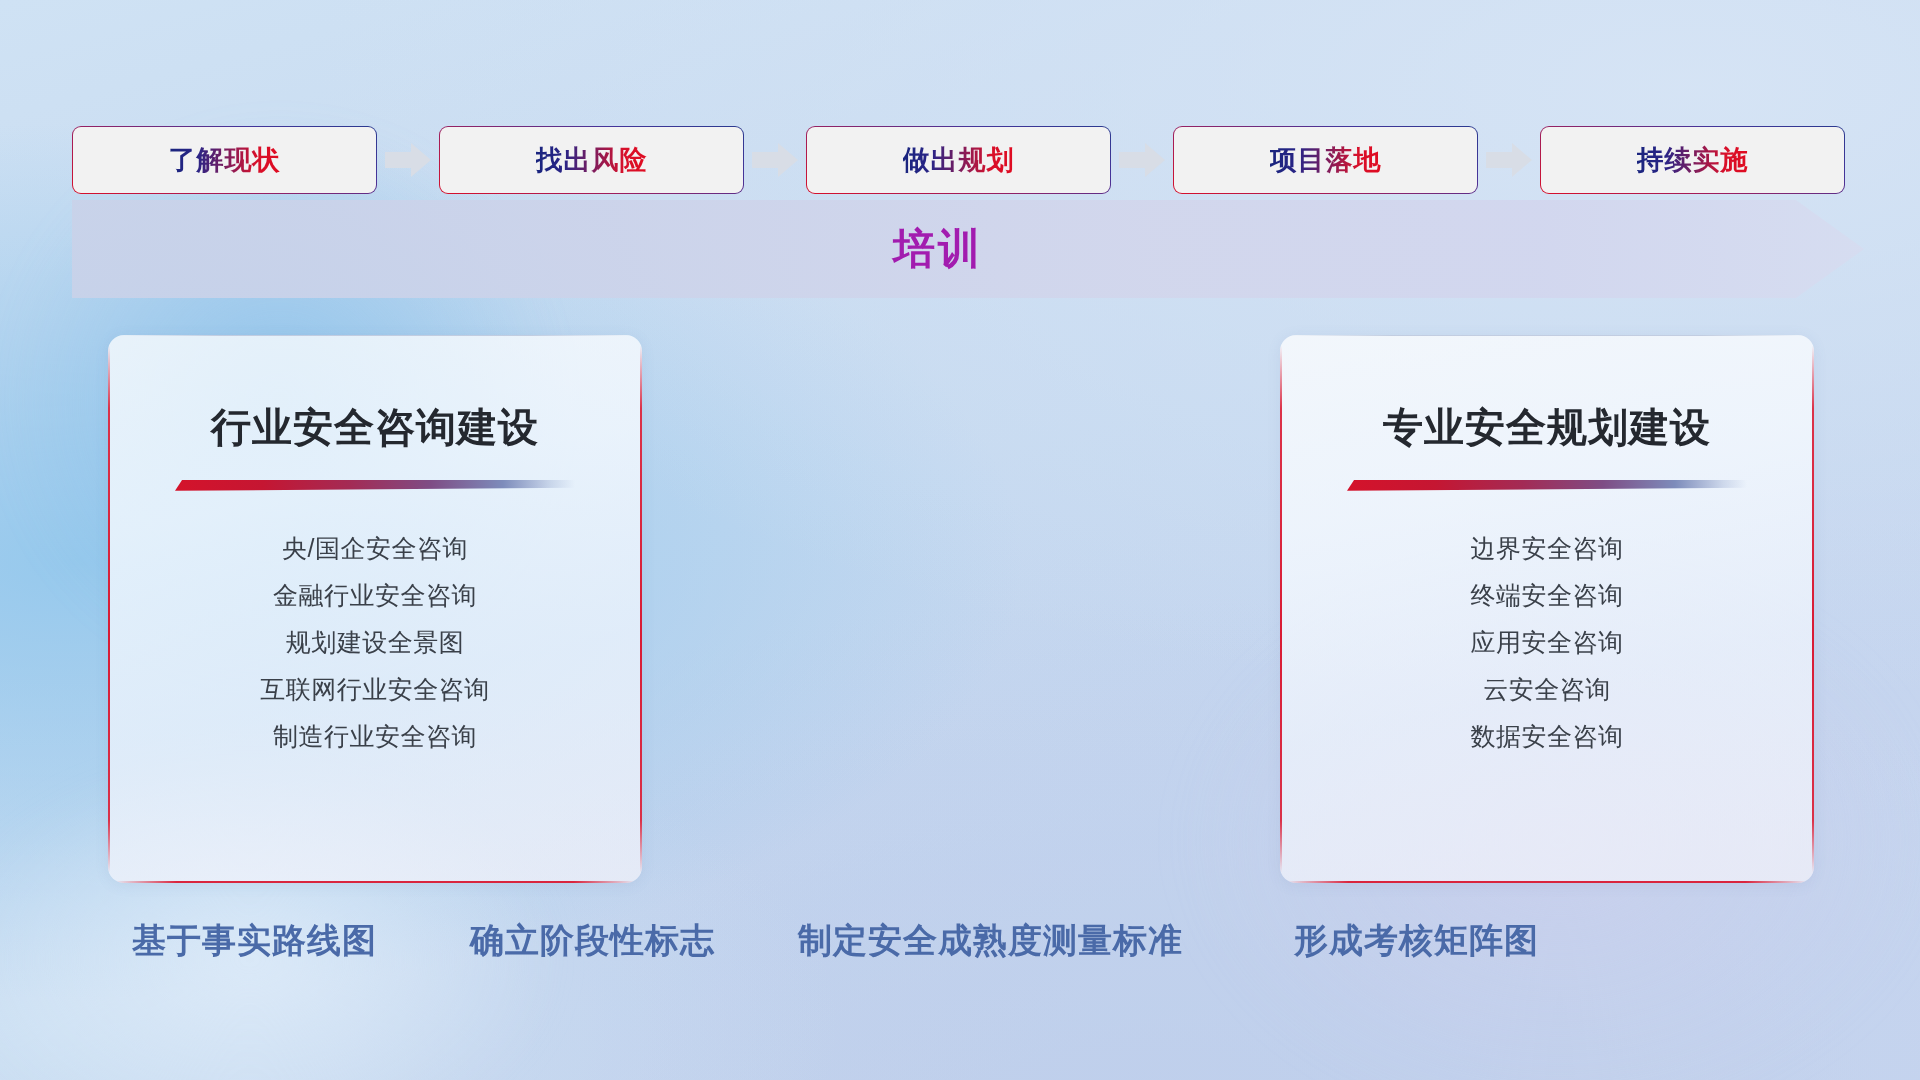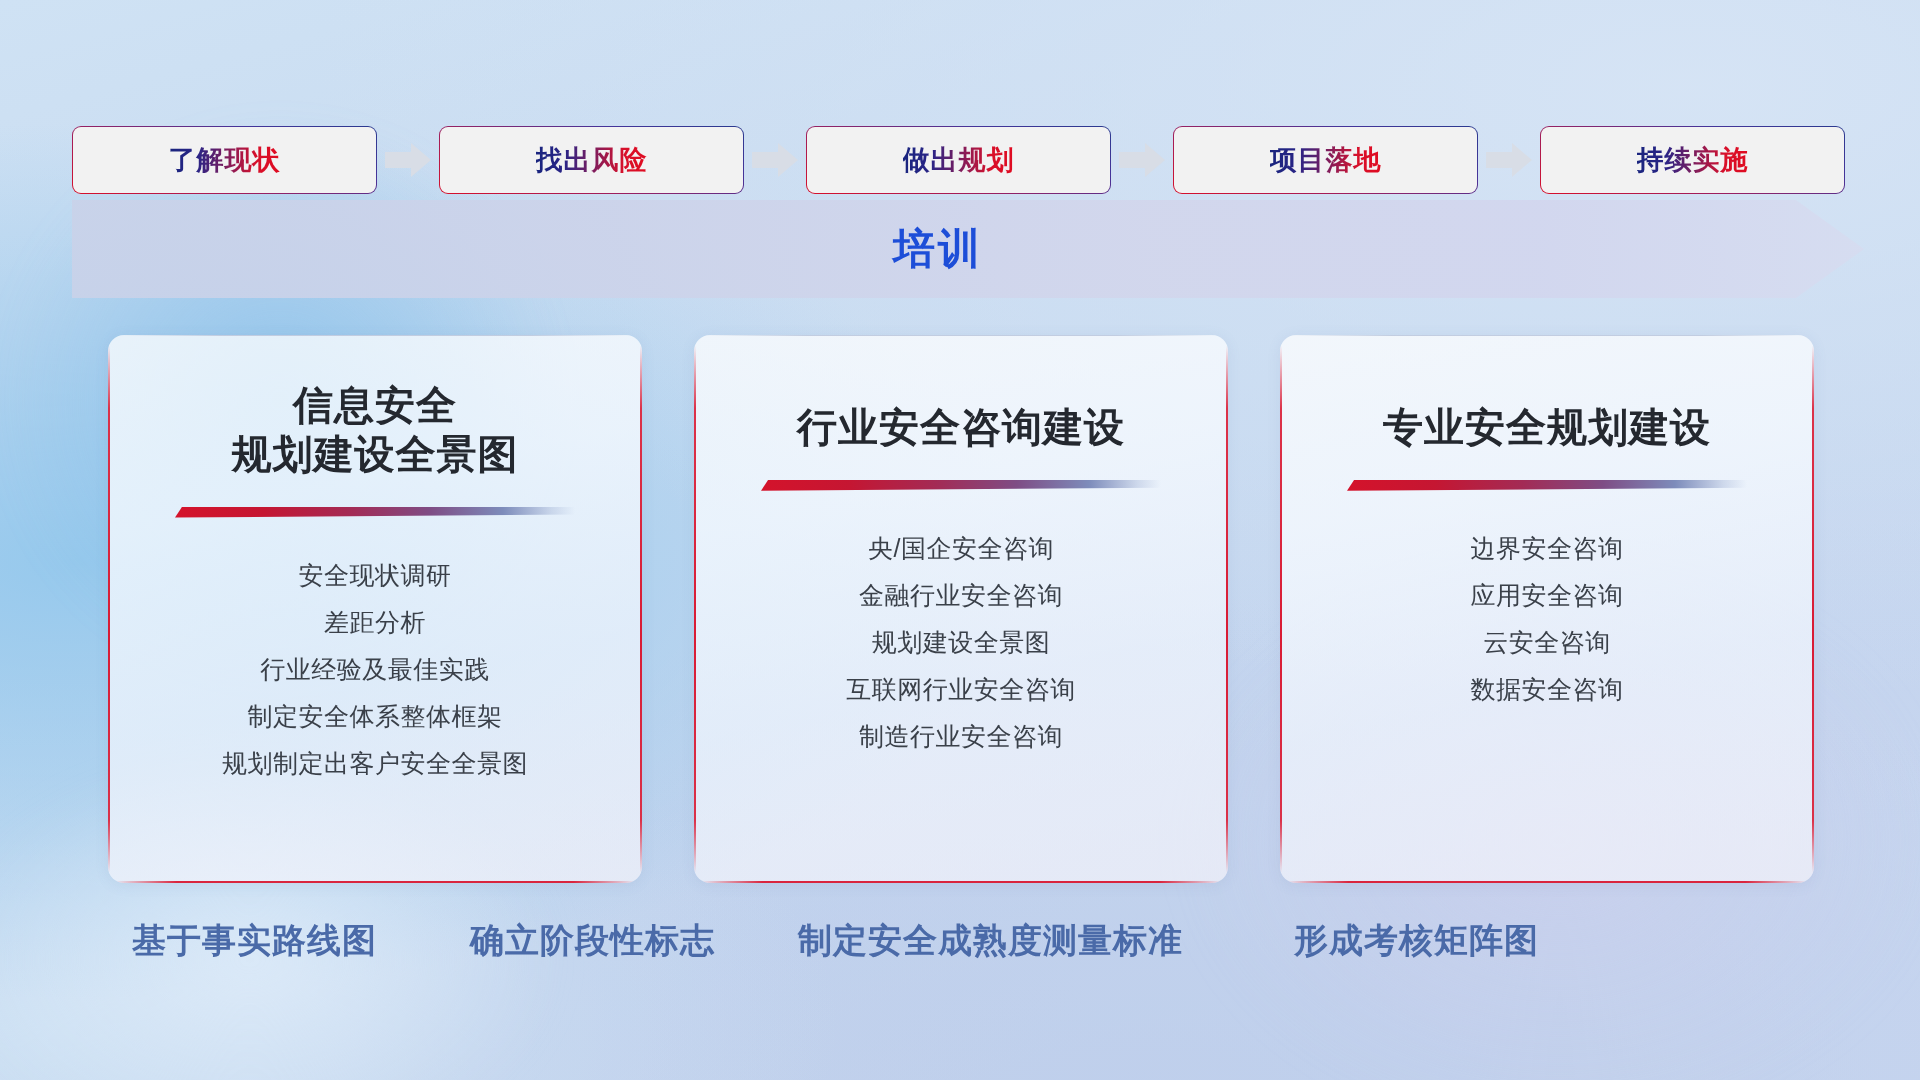--- a/index.html
+++ b/index.html
@@ -114,21 +114,21 @@
   }
   .banner-title {
     position: absolute;
     inset: 0;
     display: flex;
     align-items: center;
     justify-content: center;
     padding-right: 60px;
     font-size: 42px;
     font-weight: bold;
-    color: #1d4ed8;
+    color: #a21caf;
     letter-spacing: 3px;
   }
 
   
   .cards {
     position: absolute;
     left: 108px; top: 335px;
     width: 1706px; height: 548px;
     display: flex;
     justify-content: space-between;
@@ -288,38 +288,20 @@
       <span class="step-label">持续实施</span>
     </div>
   </div>
 
 <div class="banner">
   <div class="banner-shape"></div>
   <div class="banner-title">培训</div>
 </div>
 
 <div class="cards" id="cards-root">
-    <div class="card">
-      <div class="card-edge-top"></div>
-      <div class="card-edge-bottom"></div>
-      <div class="card-inner">
-        <div class="card-title">信息安全
-规划建设全景图</div>
-        <div class="card-divider">
-          <span class="bar"></span>
-        </div>
-        <ul class="card-list">
-          <li>安全现状调研</li>
-          <li>差距分析</li>
-          <li>行业经验及最佳实践</li>
-          <li>制定安全体系整体框架</li>
-          <li>规划制定出客户安全全景图</li>
-        </ul>
-      </div>
-    </div>
     <div class="card">
       <div class="card-edge-top"></div>
       <div class="card-edge-bottom"></div>
       <div class="card-inner">
         <div class="card-title single">行业安全咨询建设</div>
         <div class="card-divider">
           <span class="bar"></span>
         </div>
         <ul class="card-list">
           <li>央/国企安全咨询</li>
@@ -333,20 +315,21 @@
     <div class="card">
       <div class="card-edge-top"></div>
       <div class="card-edge-bottom"></div>
       <div class="card-inner">
         <div class="card-title single">专业安全规划建设</div>
         <div class="card-divider">
           <span class="bar"></span>
         </div>
         <ul class="card-list">
           <li>边界安全咨询</li>
+          <li>终端安全咨询</li>
           <li>应用安全咨询</li>
           <li>云安全咨询</li>
           <li>数据安全咨询</li>
         </ul>
       </div>
     </div>
   </div>
 
 <div class="footnotes" id="footnotes-root">
     <div class="footnote" style="left: 132px;">基于事实路线图</div>

